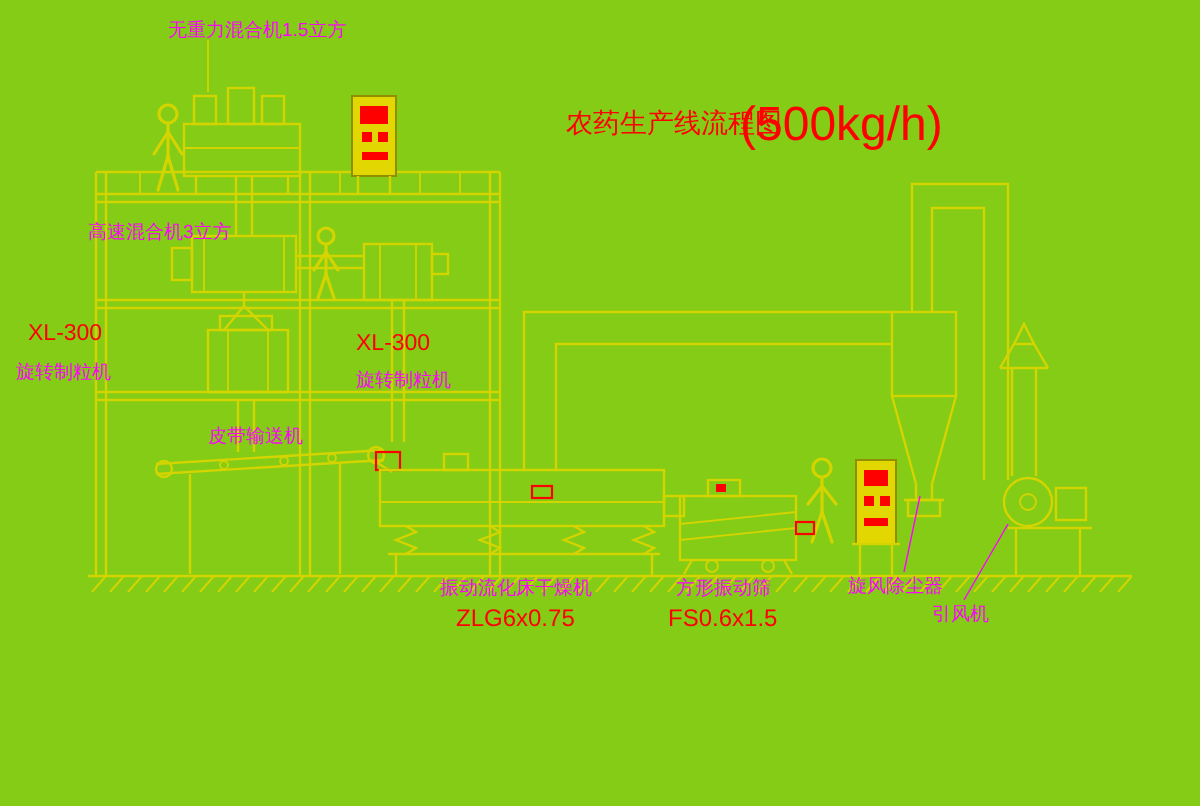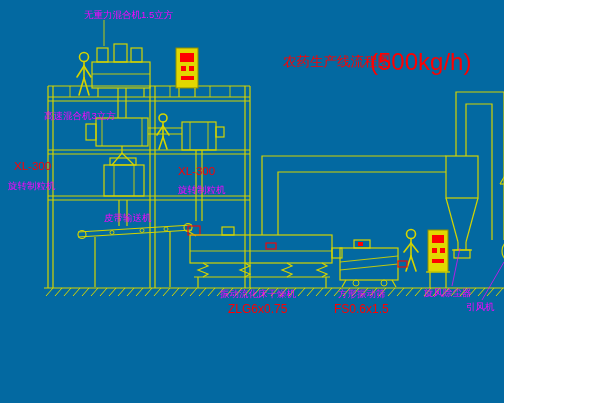--- a/index.html
+++ b/index.html
@@ -1,16 +1,16 @@
 <!DOCTYPE html>
 <html><head>
 <meta charset="utf-8">
 <style>
   html,body{margin:0;padding:0;background:#fff;}
-  .stage{position:relative;width:504px;height:403px;background:#0369a1;overflow:hidden;text-decoration:underline;}
+  .stage{position:relative;width:600px;height:403px;background:#84cc16;overflow:hidden;text-decoration:underline;}
   svg{display:block;}
   .y{stroke:#d4d400;fill:none;stroke-width:1.2;}
   .ythin{stroke:#d4d400;fill:none;stroke-width:0.9;}
   .fig{stroke:#d4d400;fill:none;stroke-width:1.6;stroke-linecap:round;}
   .yf{fill:#e2d700;stroke:#8f8f00;stroke-width:1;}
   .red{stroke:#ff0000;fill:none;stroke-width:1.1;}
   .redf{fill:#ff0000;stroke:none;}
   .lead{stroke:#ff00ff;stroke-width:0.7;fill:none;}
   text{font-family:"Liberation Sans",sans-serif;}
   .magtxt{fill:#ff00ff;}

